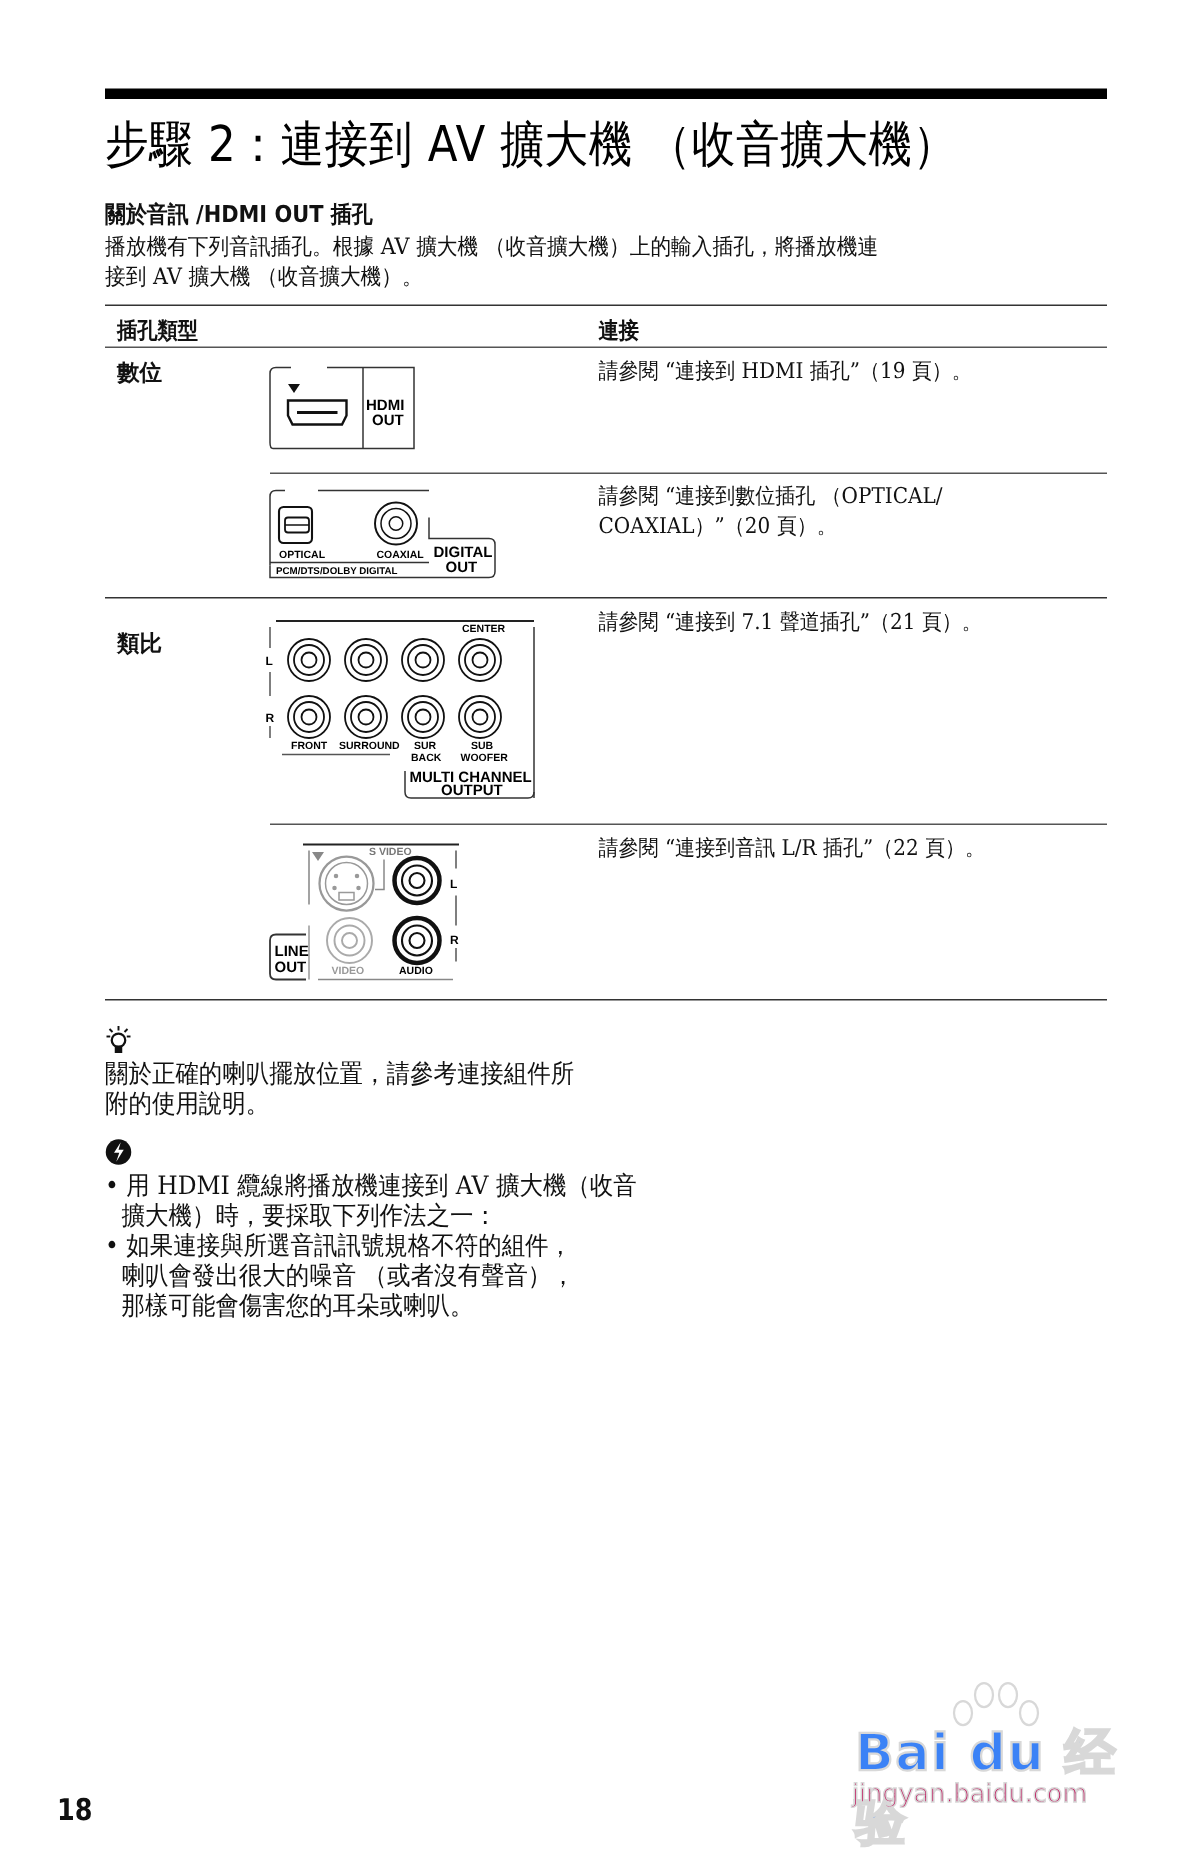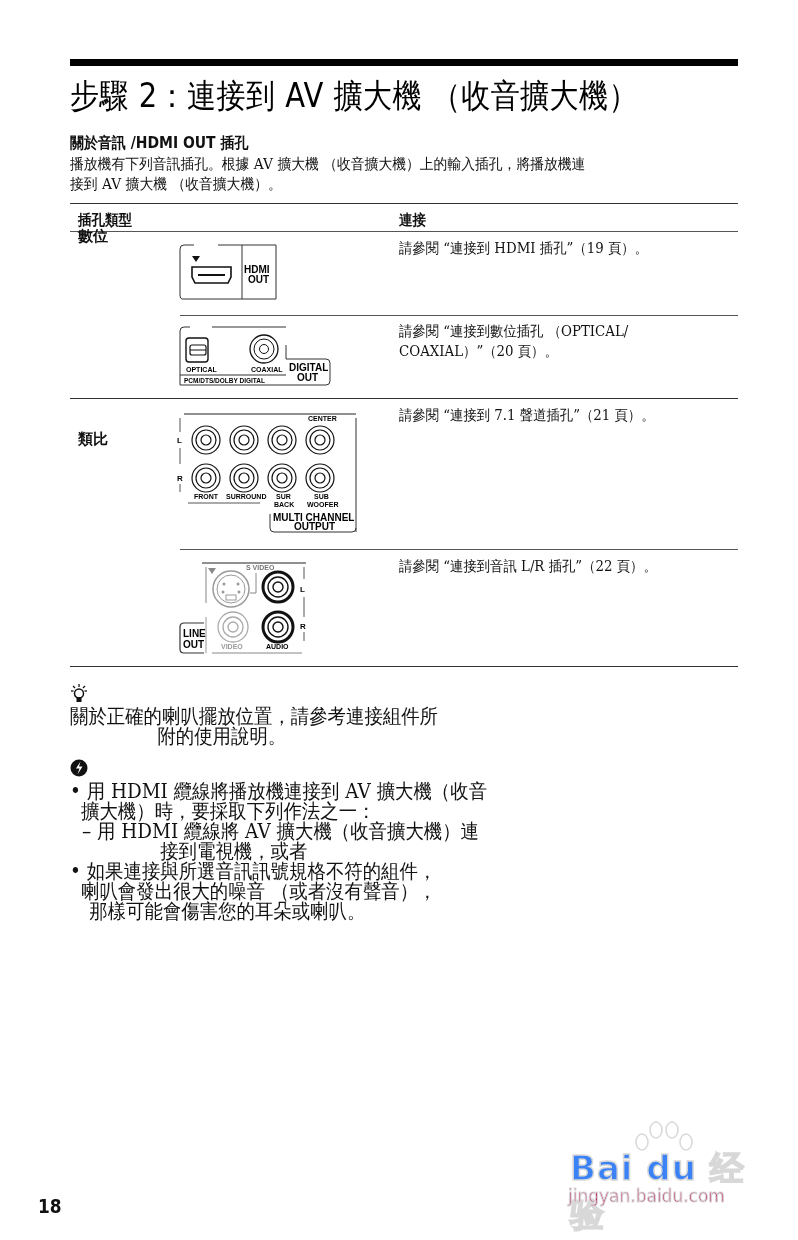--- a/index.html
+++ b/index.html
@@ -16,21 +16,21 @@
   .hline { position:absolute; height:0; border-top:1.5px solid #555; }
   .hline.dark { border-top:1.5px solid #333; }
   .th { position:absolute; font-family:"DejaVu Sans","Liberation Sans",sans-serif; font-size:15px; font-weight:bold; transform:scaleX(0.9); transform-origin:left top; white-space:nowrap; }
   .rowlabel { position:absolute; font-family:"DejaVu Sans","Liberation Sans",sans-serif; font-size:15px; font-weight:bold; white-space:nowrap; }
   .ref { position:absolute; left:399px; font-size:14.5px; line-height:20px; white-space:nowrap; transform:scaleX(0.92); transform-origin:left top; }
 
   .diagram { position:absolute; }
   .diagram svg text { font-family:"Liberation Sans","DejaVu Sans",sans-serif; font-weight:bold; }
 
   .note-icon { position:absolute; left:70px; }
-  .notes { position:absolute; left:70px; width:330px; font-size:20px; line-height:20px;text-align:center; }
+  .notes { position:absolute; left:70px; width:330px; font-size:17px; line-height:20px; }
   .notes .ln { white-space:nowrap; transform:scaleX(0.92); transform-origin:left top; }
   .ind1 { padding-left:12px; }
   .ind2 { padding-left:12px; }
 
   .pagenum { position:absolute; left:38px; top:1194px; font-family:"DejaVu Sans","Liberation Sans",sans-serif; font-weight:bold; font-size:20px; transform:scaleX(0.85); transform-origin:left top; }
   .watermark { position:absolute; left:560px; top:1120px; width:200px; height:90px; color:#e6e6e6; }
   .wm-logo { position:absolute; left:10px; top:26px; font-family:"DejaVu Sans","Liberation Sans",sans-serif; font-weight:bold; font-size:34px; color:#3b82f6;
              -webkit-text-stroke:1.5px #d8d8d8; letter-spacing:1px; }
   .wm-url { position:absolute; left:8px; top:66px; font-family:"DejaVu Sans","Liberation Sans",sans-serif; font-size:17px; color:#be185d; -webkit-text-stroke:1px #d8d8d8; }
 </style>
@@ -43,21 +43,21 @@
 <div class="intro">
   <div>播放機有下列音訊插孔。根據 AV 擴大機 （收音擴大機）上的輸入插孔，將播放機連</div>
   <div>接到 AV 擴大機 （收音擴大機）。</div>
 </div>
 
 <div class="hline dark" style="left:70px; top:203px; width:668px;"></div>
 <div class="th" style="left:78px; top:211px;">插孔類型</div>
 <div class="th" style="left:399px; top:211px;">連接</div>
 <div class="hline" style="left:70px; top:231px; width:668px;"></div>
 
-<div class="rowlabel" style="left:78px; top:227px;font-family:Liberation Mono, monospace;">數位</div>
+<div class="rowlabel" style="left:78px; top:239px;font-family:Liberation Mono, monospace;">數位</div>
 
 <div class="diagram" style="left:178px; top:243px;">
   <svg width="100" height="60" viewBox="0 0 100 60">
     <path d="M6 2 H16 M40 2 H98 V56 H4 Q2 56 2 52 V6 Q2 2 6 2" fill="none" stroke="#333" stroke-width="1"></path>
     <line x1="64" y1="2" x2="64" y2="56" stroke="#333" stroke-width="1"></line>
     <path d="M14 13 L22 13 L18 19 Z" fill="#111"></path>
     <path d="M14 24 H53 V34 L50 40 H17 L14 34 Z" fill="#fff" stroke="#111" stroke-width="1.6"></path>
     <line x1="20" y1="32" x2="47" y2="32" stroke="#111" stroke-width="2"></line>
     <text x="66" y="30" font-size="10">HDMI</text>
     <text x="70" y="40" font-size="10">OUT</text>
@@ -87,21 +87,21 @@
     <text x="121" y="56" font-size="10">OUT</text>
   </svg>
 </div>
 <div class="ref" style="top:321px;">
   <div>請參閱 “連接到數位插孔 （OPTICAL/</div>
   <div>COAXIAL）”（20 頁）。</div>
 </div>
 
 <div class="hline dark" style="left:70px; top:398px; width:668px;"></div>
 
-<div class="rowlabel" style="left:78px; top:430px;">類比</div>
+<div class="rowlabel" style="left:78px; top:420px;">類比</div>
 
 <div class="diagram" style="left:174px; top:410px;">
   <svg width="192" height="128" viewBox="0 0 192 128">
     <line x1="10" y1="4" x2="182" y2="4" stroke="#222" stroke-width="1.2"></line>
     <line x1="182" y1="8" x2="182" y2="122" stroke="#333" stroke-width="1"></line>
     <path d="M96 104 V118 Q96 122 100 122 H178 Q182 122 182 118" fill="none" stroke="#333" stroke-width="1"></path>
     <line x1="6" y1="8" x2="6" y2="22" stroke="#555" stroke-width="1"></line>
     <line x1="6" y1="38" x2="6" y2="54" stroke="#555" stroke-width="1"></line>
     <line x1="6" y1="74" x2="6" y2="82" stroke="#555" stroke-width="1"></line>
     <text x="3" y="33" font-size="8">L</text>
@@ -223,24 +223,20 @@
   <svg width="18" height="18" viewBox="0 0 18 18">
     <circle cx="9" cy="9" r="8.5" fill="#111"></circle>
     <path d="M10.5 2.5 L6 9.5 H9.5 L7.5 15.5 L12.5 7.5 H9 Z" fill="#fff"></path>
   </svg>
 </div>
 <div class="notes" style="top:781px;">
   <div>
     <div class="ln">• 用 HDMI 纜線將播放機連接到 AV 擴大機（收音</div>
     <div class="ln ind1">擴大機）時，要採取下列作法之一：</div>
   </div>
-  <div class="ind2">
-    <div class="ln">– 用 HDMI 纜線將 AV 擴大機（收音擴大機）連</div>
-    <div class="ln ind1">接到電視機，或者</div>
-  </div>
   <div>
     <div class="ln">• 如果連接與所選音訊訊號規格不符的組件，</div>
     <div class="ln ind1">喇叭會發出很大的噪音 （或者沒有聲音），</div>
     <div class="ln ind1">那樣可能會傷害您的耳朵或喇叭。</div>
   </div>
 </div>
 
 <div class="pagenum">18</div>
 
 <div class="watermark">

